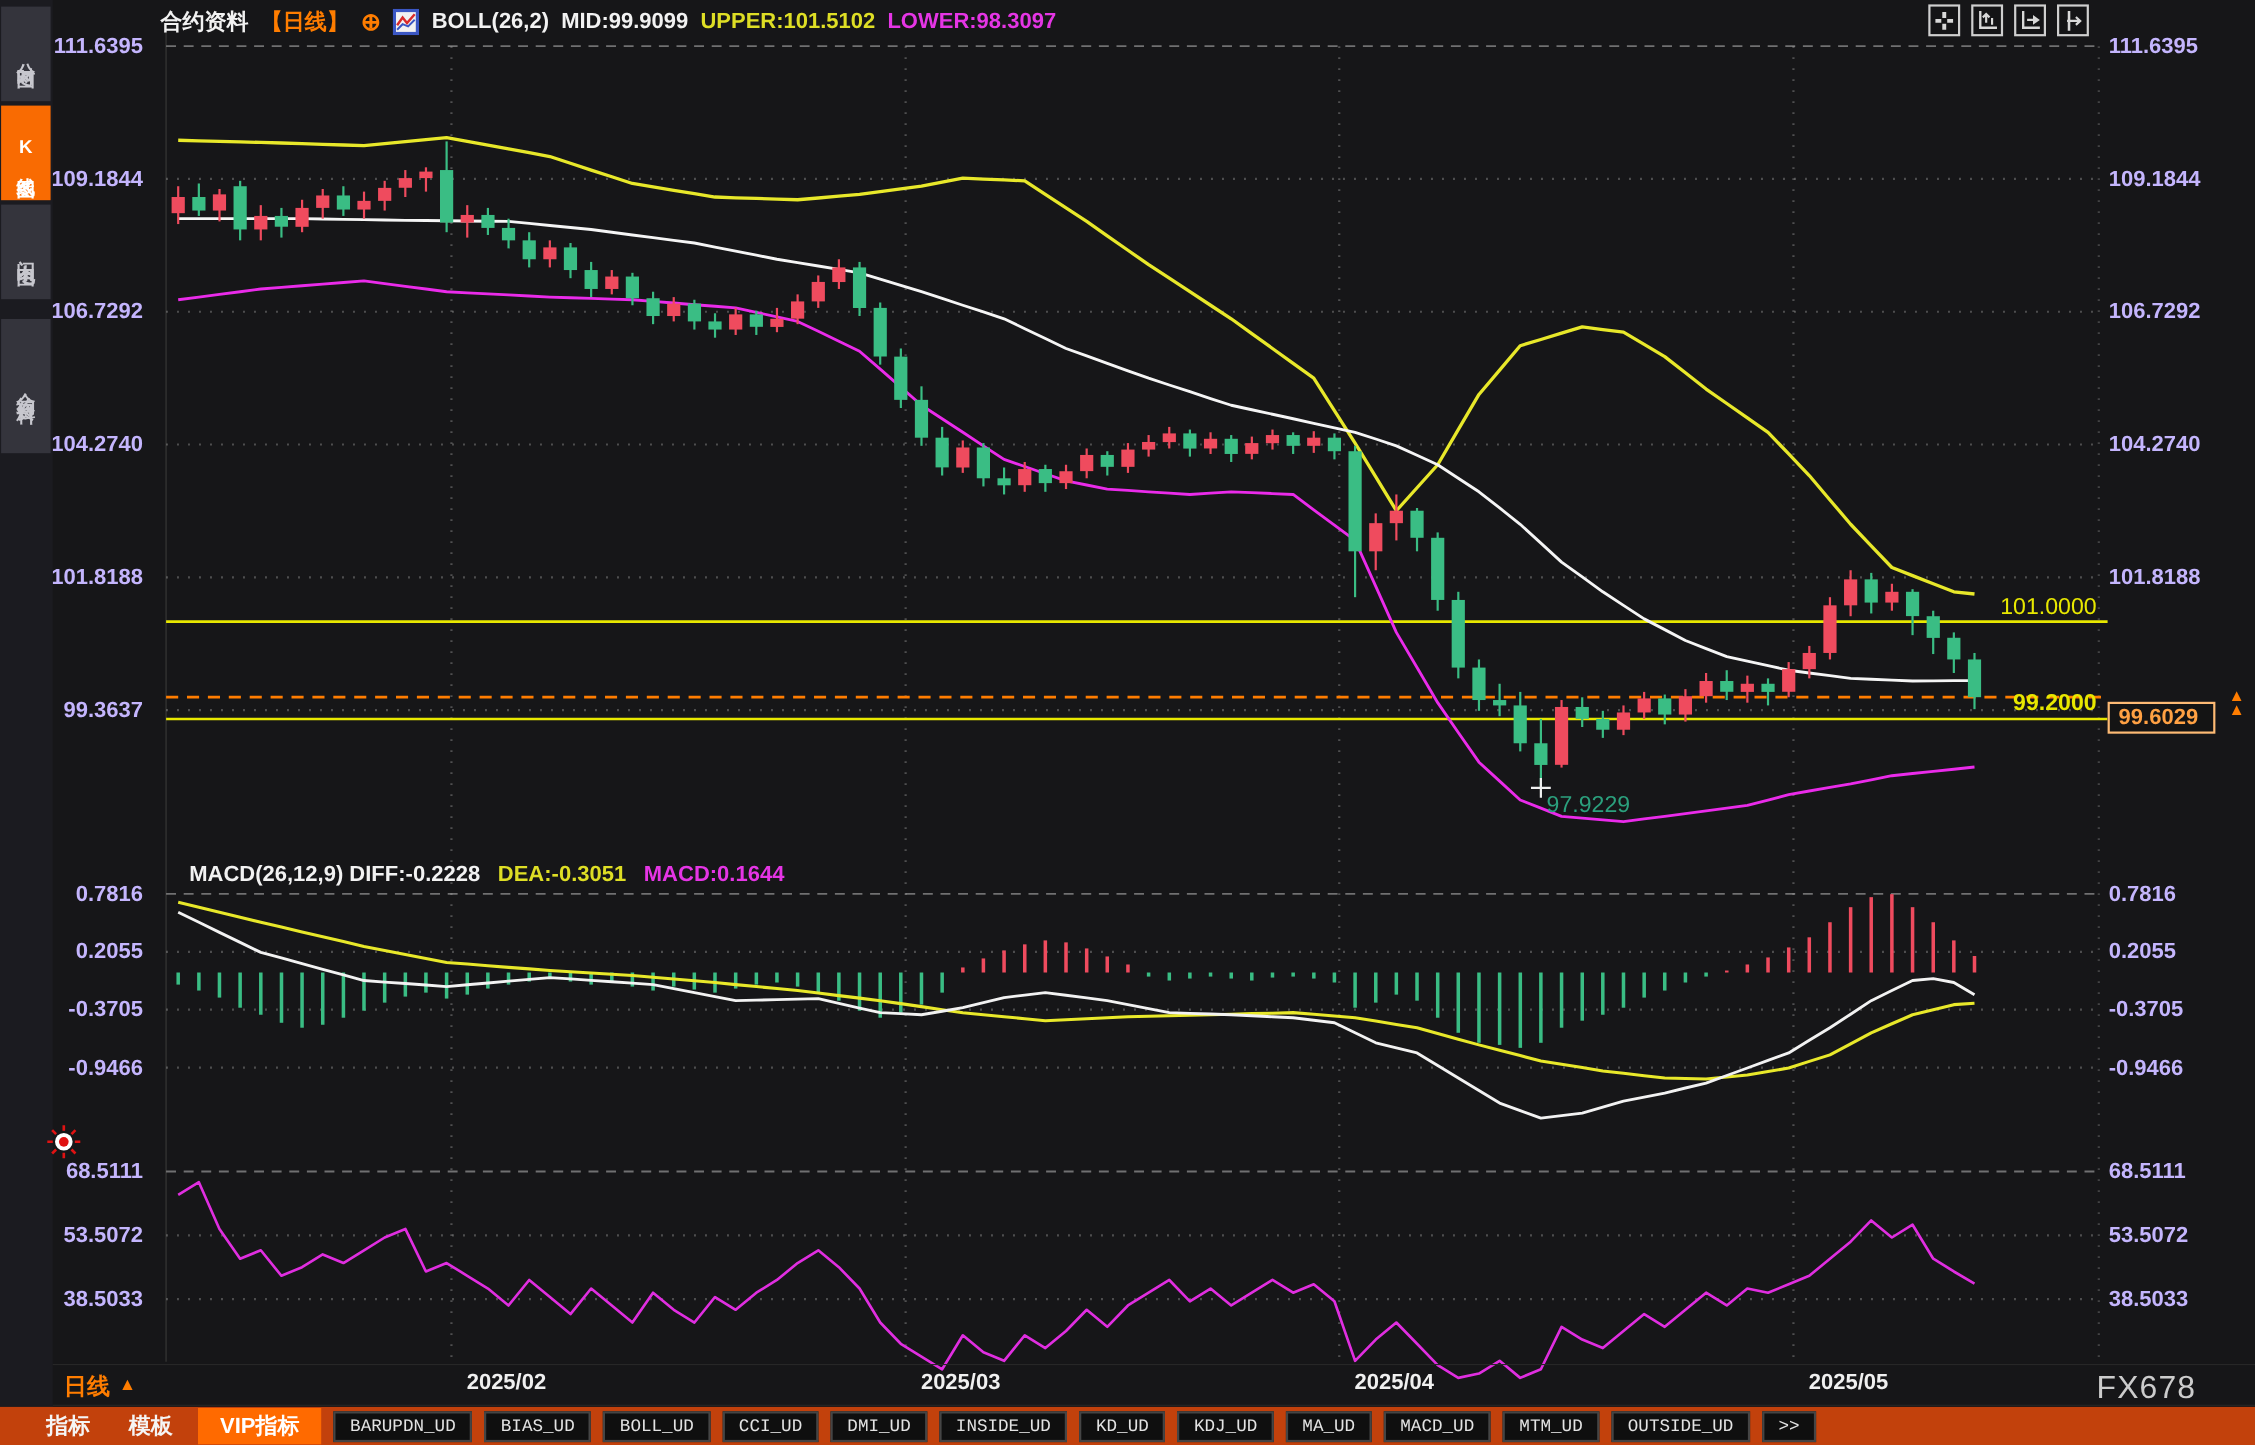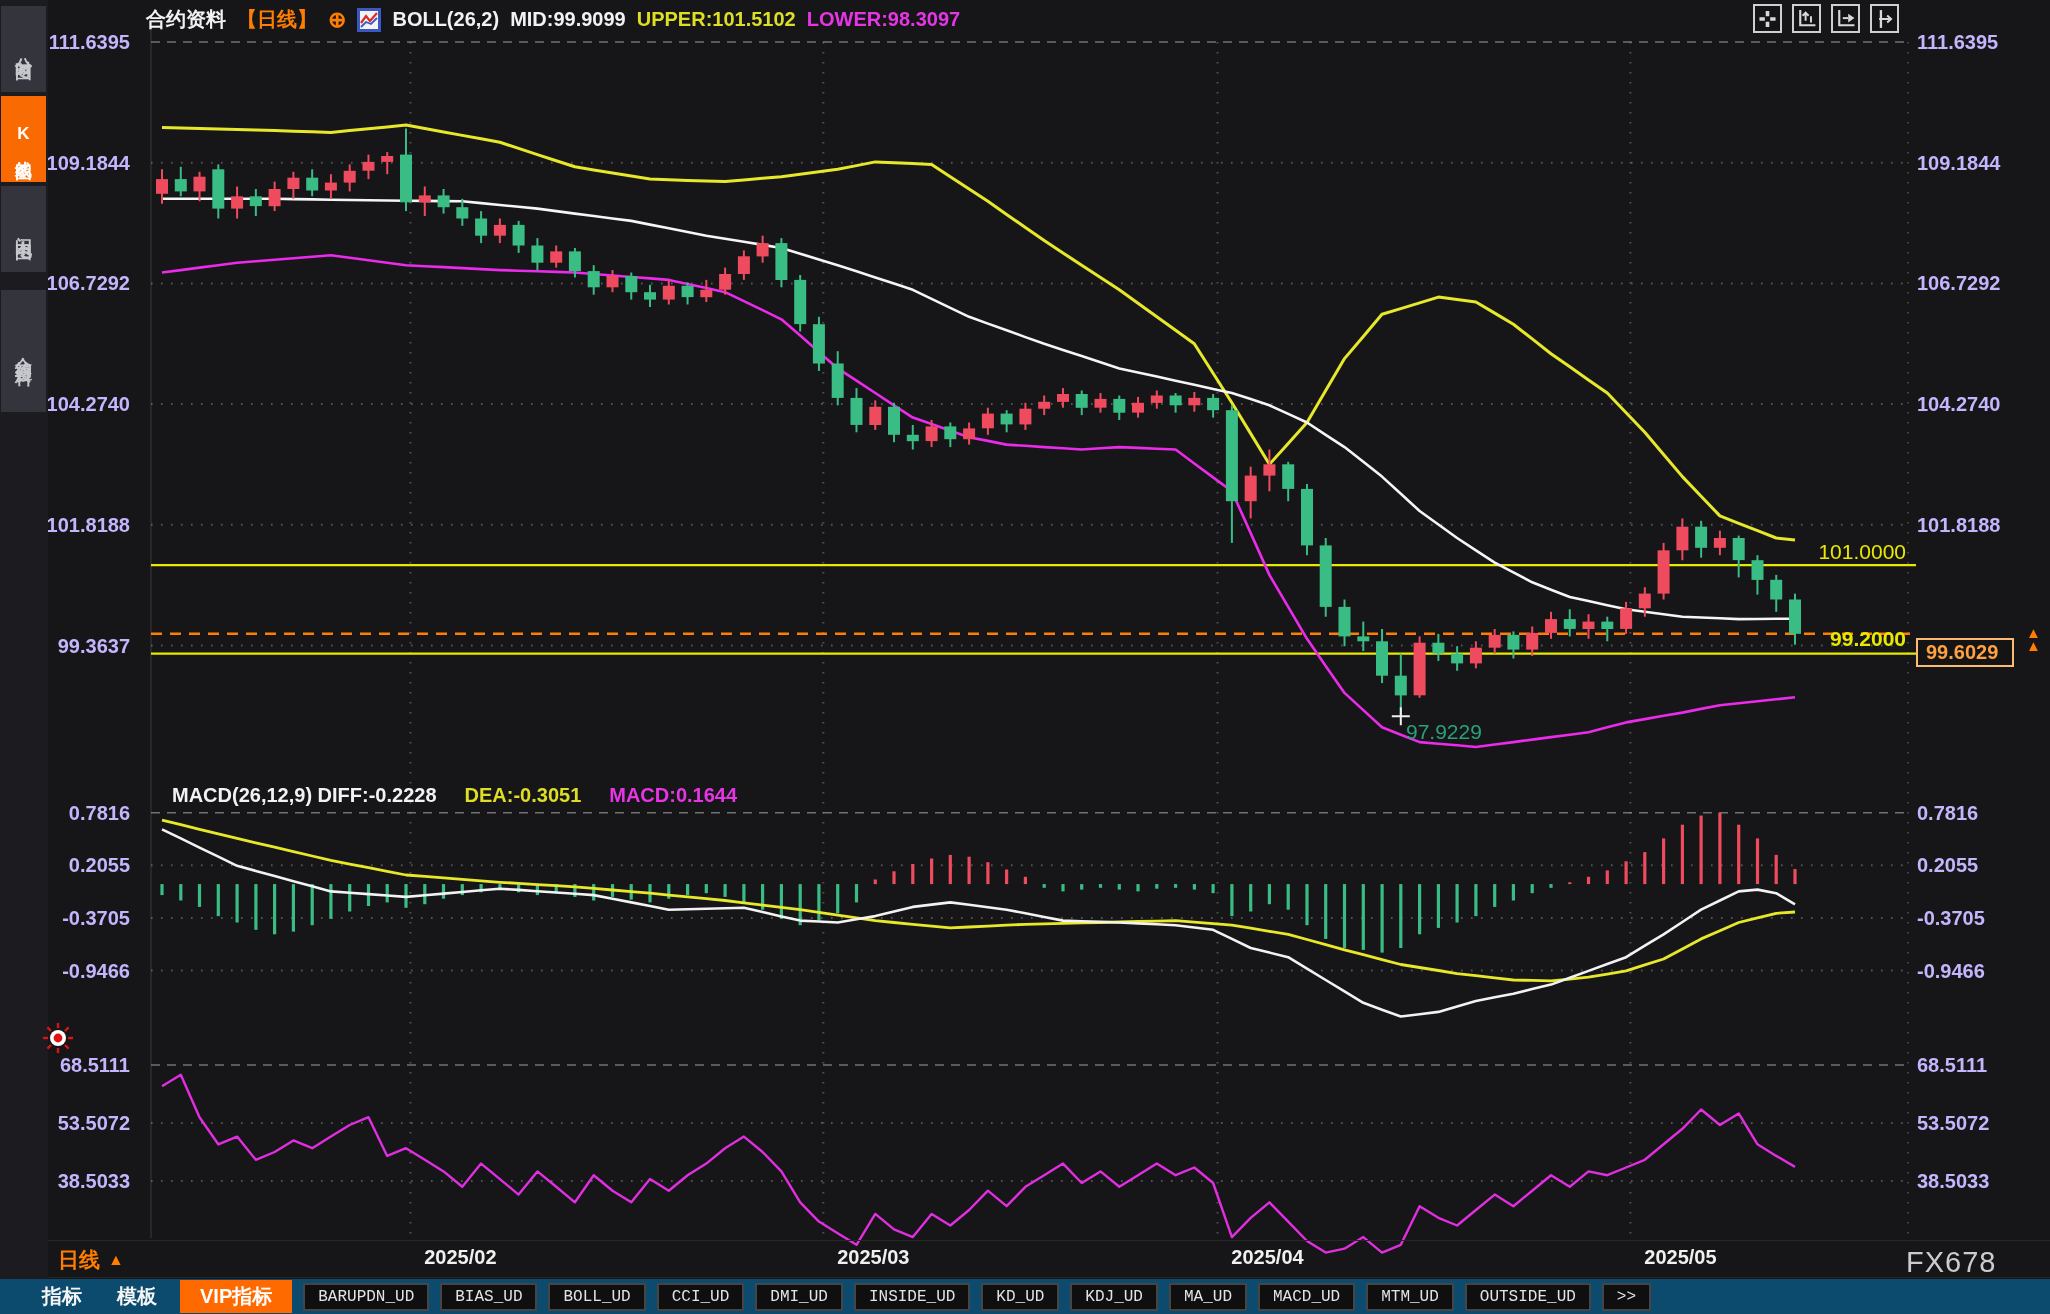--- a/index.html
+++ b/index.html
@@ -9,21 +9,21 @@
   #sidebar{position:absolute;left:0;top:0;width:48px;height:1279px;background:#1b1b20;z-index:5;}
   .side-item{position:absolute;left:1px;width:45px;display:flex;align-items:center;justify-content:center;
        writing-mode:vertical-rl;text-orientation:upright;letter-spacing:4px;
        background:#34343c;color:#c7c7ce;font-size:17px;font-weight:bold;cursor:pointer;}
   .side-item.active{background:#f96b02;color:#ffffff;}
   
   #chart-svg{position:absolute;left:0;top:0;z-index:1;}
   
   #main-header{position:absolute;left:146px;top:6px;z-index:6;display:flex;align-items:center;gap:11px;
        font-size:20px;font-weight:bold;white-space:nowrap;}
-  #macd-header{position:absolute;left:172px;top:784px;z-index:6;display:flex;gap:28px;font-size:20px;font-weight:bold;}
+  #macd-header{position:absolute;left:172px;top:784px;z-index:6;display:flex;gap:16px;font-size:20px;font-weight:bold;}
   #rsi-header{position:absolute;left:172px;top:1029px;z-index:6;display:flex;gap:16px;font-size:20px;font-weight:bold;}
   .w{color:#f2f2f2}.y{color:#dede25}.m{color:#e535e5}.o{color:#ff7d00}
   
   #toolbar{position:absolute;left:1753px;top:4px;z-index:6;display:flex;gap:10px;}
   .tool-btn{width:29px;height:29px;border:2px solid #cfcfcf;background:#141416;display:flex;
        align-items:center;justify-content:center;cursor:pointer;box-sizing:border-box;}
   
   .tick{position:absolute;z-index:4;height:24px;line-height:24px;font-size:20px;font-weight:bold;color:#c4b5fd;white-space:nowrap;}
   .tick.left{left:38px;width:92px;text-align:right;}
   .tick.right{left:1917px;text-align:left;}
@@ -32,21 +32,21 @@
   #upper-line-label{position:absolute;right:144px;top:540px;z-index:6;color:#e8e800;font-size:21px;font-weight:normal;}
   #alert-line-label{position:absolute;right:144px;top:627px;z-index:6;color:#e8e800;font-size:21px;font-weight:bold;}
   #last-price-box{position:absolute;left:1916px;top:638px;width:86px;height:25px;z-index:7;border:2px solid #fdba74;
        background:#141414;color:#ffa143;font-size:20px;font-weight:bold;line-height:25px;padding-left:8px;}
   #price-arrows{position:absolute;left:2026px;top:626px;z-index:7;color:#ff7d00;font-size:15px;line-height:13px;text-align:center;}
   #low-annotation{position:absolute;left:1406px;top:720px;z-index:6;color:#2ba07d;font-size:21px;font-weight:normal;}
   
   #period-label{position:absolute;left:58px;top:1246px;z-index:6;color:#ff7d00;font-size:21px;font-weight:bold;display:flex;gap:8px;align-items:center;}
   #watermark{position:absolute;left:1906px;top:1246px;z-index:6;color:#cccccc;font-size:29px;letter-spacing:1px;}
   .sep{position:absolute;left:0;width:2050px;height:1px;background:#272727;z-index:3;}
-  #tab-bar{position:absolute;left:0;top:1279px;width:2050px;height:35px;background:#0c4a6e;z-index:6;
+  #tab-bar{position:absolute;left:0;top:1279px;width:2050px;height:35px;background:#c2410c;z-index:6;
        display:flex;align-items:center;gap:11px;padding-left:30px;box-sizing:border-box;}
   .tab-plain{color:#f5f5f5;font-size:20px;font-weight:bold;padding:0 12px;cursor:pointer;}
   .tab-active{background:#ff6a00;color:#ffffff;font-size:20px;font-weight:bold;padding:3px 20px;cursor:pointer;}
   .tab-boxed{border:2px solid #454545;background:#0f0f0f;color:#e3e3e3;cursor:pointer;
        font-family:"Liberation Mono",monospace;font-size:16px;padding:3px 13px;}
   #alarm-icon{position:absolute;left:40px;top:1020px;z-index:6;}
 </style>
 </head>
 <body>
 

